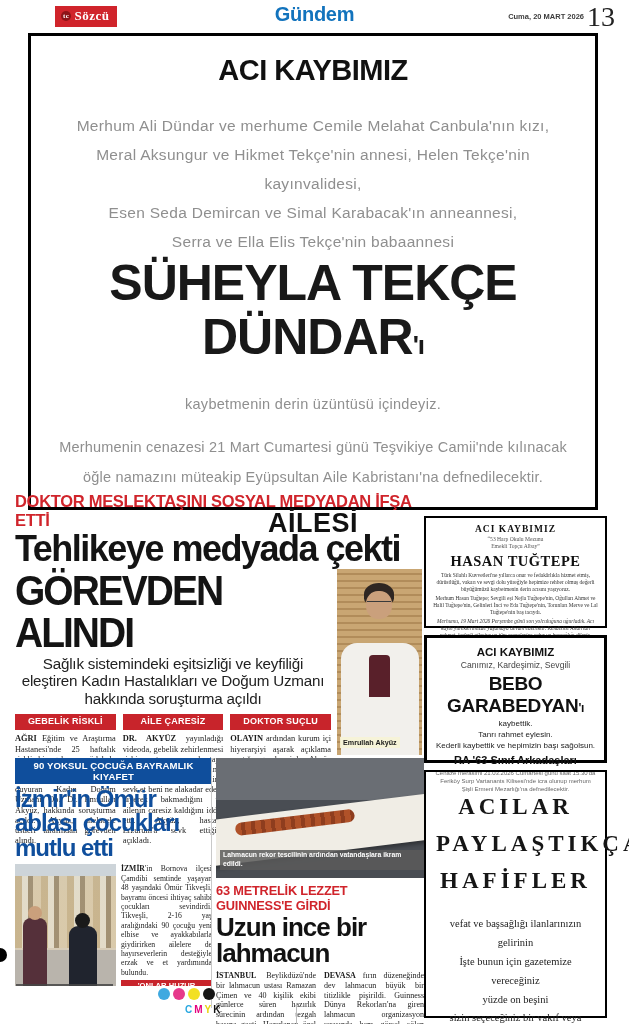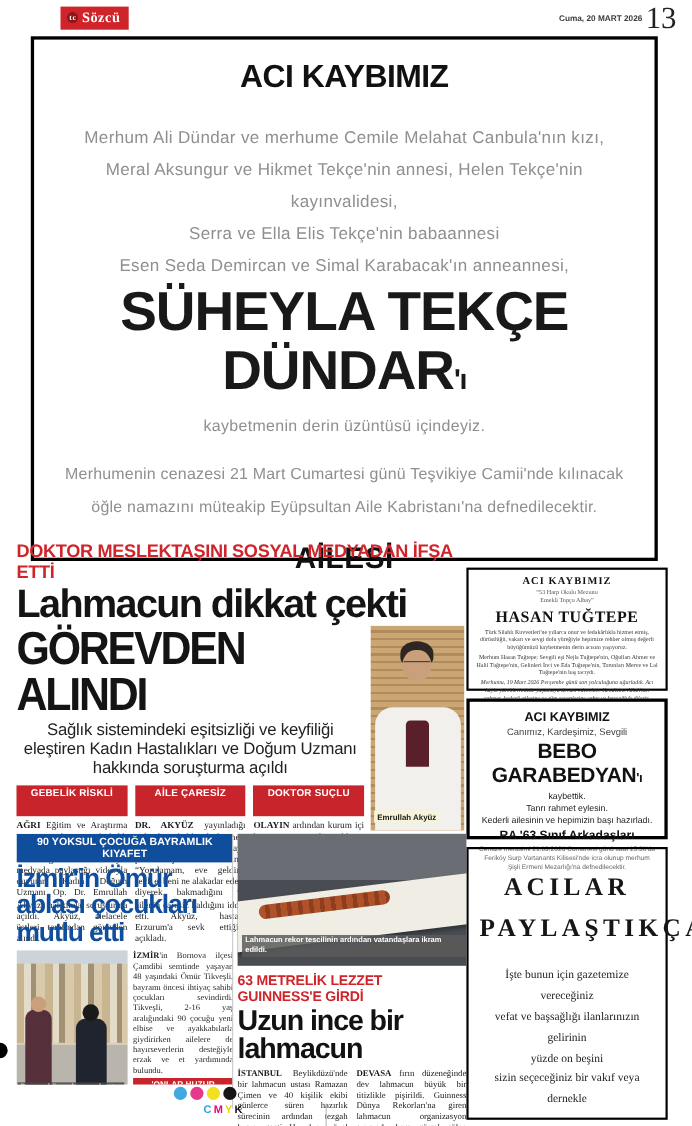--- a/index.html
+++ b/index.html
@@ -18,36 +18,36 @@
   .pagenum { position:absolute; right:14px; top:1px; font-family:"Liberation Serif", serif;
           font-size:28px; font-weight:normal; color:#222; }
 
   
   .main-obit { position:absolute; left:28px; top:33px; width:570px; height:477px;
           border:3px solid #000; background:#fff; text-align:center; padding:10px 18px; }
   .mo-title { font-size:29px; font-weight:bold; letter-spacing:-.5px; margin-top:8px; }
   .mo-lines { margin-top:24px; color:#8f8f8f; font-size:15.5px; line-height:29px; letter-spacing:.3px; }
   .mo-name { margin-top:0; font-size:50px; line-height:54px; font-weight:bold; letter-spacing:-1px; color:#191919; }
   .mo-name .suffix { font-size:26px; font-weight:bold; }
-  .mo-grief { margin-top:8px; color:#8f8f8f; font-size:14.5px; letter-spacing:.3px; }
+  .mo-grief { margin-top:24px; color:#8f8f8f; font-size:14.5px; letter-spacing:.3px; }
   .mo-funeral { margin-top:20px; color:#8f8f8f; font-size:14.5px; line-height:30px; letter-spacing:.2px; }
   .mo-sig { margin-top:16px; font-size:27px; font-weight:bold; letter-spacing:.5px; }
 
   
   .doctor { position:absolute; left:15px; top:492px; width:407px; }
   .kicker-red { color:#d0242b; font-weight:bold; font-size:16.5px; letter-spacing:-.3px; }
   .doc-h1 { font-size:36px; font-weight:bold; letter-spacing:-1.5px; line-height:1; margin-top:1px; color:#141414; }
   .doc-row { display:flex; margin-top:2px; gap:6px; }
   .doc-left { width:316px; }
   .doc-h2 { font-size:39px; font-weight:bold; letter-spacing:-2px; line-height:1; color:#141414; transform:scaleY(1.08); transform-origin:top left; }
   .doc-sub { margin-top:8px; font-size:15.2px; line-height:1.15; text-align:center; color:#222; letter-spacing:-.2px; }
   .doc-cols { display:flex; gap:7px; margin-top:7px; }
   .doc-col { flex:1; }
   .col-label { background:#c8242b; color:#fff; font-size:9px; font-weight:bold;
-          text-align:center; padding:2px 0 16px; letter-spacing:.2px; }
+          text-align:center; padding:2px 0 4px; letter-spacing:.2px; }
   .col-text { font-family:"Liberation Serif", serif; font-size:8.4px; line-height:1.21;
           text-align:justify; margin-top:4px; color:#1c1c1c; }
   .photo-doctor { position:relative; width:85px; height:186px; overflow:hidden;
           background:repeating-linear-gradient(0deg,#c9a673 0 5px,#b18c5a 5px 7px); }
   .d-hair { position:absolute; top:14px; left:27px; width:30px; height:22px; background:#2e2622; border-radius:50% 50% 30% 30%; }
   .d-head { position:absolute; top:22px; left:29px; width:26px; height:28px; background:#caa07c; border-radius:46%; }
   .d-glasses { position:absolute; top:32px; left:30px; width:24px; height:7px;
           border-top:1.5px solid #3a3a3a; }
   .d-coat { position:absolute; bottom:0; left:4px; width:78px; height:112px; background:#f2f0ec; border-radius:16px 16px 0 0; }
   .d-shirt { position:absolute; bottom:58px; left:32px; width:21px; height:42px; background:#59202a; border-radius:4px 4px 0 0; }
@@ -131,47 +131,48 @@
   b.lead { font-weight:bold; }
 </style>
 </head>
 <body>
 
 <header class="topbar">
   <div class="logo">
     <span class="tc">tc</span>
     <span>Sözcü</span>
   </div>
+  <div class="section-title">Gündem</div>
   <div class="dateline">Cuma, 20 MART 2026</div>
   <div class="pagenum">13</div>
 </header>
 
 <section class="main-obit">
   <div class="mo-title">ACI KAYBIMIZ</div>
   <div class="mo-lines">
     <div>Merhum Ali Dündar ve merhume Cemile Melahat Canbula'nın kızı,</div>
     <div>Meral Aksungur ve Hikmet Tekçe'nin annesi, Helen Tekçe'nin kayınvalidesi,</div>
+    <div>Esen Seda Demircan ve Simal Karabacak'ın anneannesi,</div>
     <div>Serra ve Ella Elis Tekçe'nin babaannesi</div>
-    <div>Esen Seda Demircan ve Simal Karabacak'ın anneannesi,</div>
   </div>
   <div class="mo-name">
     <div>SÜHEYLA TEKÇE</div>
     <div><span>DÜNDAR</span><span class="suffix">'ı</span></div>
   </div>
   <div class="mo-grief">kaybetmenin derin üzüntüsü içindeyiz.</div>
   <div class="mo-funeral">
     <div>Merhumenin cenazesi 21 Mart Cumartesi günü Teşvikiye Camii'nde kılınacak</div>
     <div>öğle namazını müteakip Eyüpsultan Aile Kabristanı'na defnedilecektir.</div>
   </div>
   <div class="mo-sig">AİLESİ</div>
 </section>
 
 <section class="doctor">
   <div class="kicker-red">DOKTOR MESLEKTAŞINI SOSYAL MEDYADAN İFŞA ETTİ</div>
-  <div class="doc-h1">Lahmacun dikkat çekti</div>
+  <div class="doc-h1">Tehlikeye medyada çekti</div>
   <div class="doc-row">
     <div class="doc-left">
       <div class="doc-h2">GÖREVDEN ALINDI</div>
       <div class="doc-sub">Sağlık sistemindeki eşitsizliği ve keyfiliği eleştiren Kadın Hastalıkları ve Doğum Uzmanı hakkında soruşturma açıldı</div>
       <div class="doc-cols">
         <div class="doc-col">
           <div class="col-label">GEBELİK RİSKLİ</div>
           <p class="col-text"><b class="lead">AĞRI</b> <span>Eğitim ve Araştırma Hastanesi'nde 25 haftalık riskli bir gebeye müdahale edilmediği iddiasını sosyal medyada paylaştığı videoyla duyuran Kadın Doğum Uzmanı Op. Dr. Emrullah Akyüz, hakkında soruşturma açıldı. Akyüz, alelacele üstleri tarafından görevden alındı.</span></p>
         </div>
         <div class="doc-col">
@@ -209,33 +210,34 @@
     <p class="p it">Merhumu, 19 Mart 2026 Perşembe günü son yolculuğuna uğurladık. Acı kaybı yüreklerimizde yaşamaya devam edecektir. Kendisine Allah'tan rahmet, kederli ailesine ve tüm sevenlerine sabır ve başsağlığı dileriz.</p>
     <div class="sig">TUĞTEPE AİLESİ</div>
   </div>
 
   <div class="obit-box ob2">
     <div class="t">ACI KAYBIMIZ</div>
     <div class="sub">Canımız, Kardeşimiz, Sevgili</div>
     <div class="nm"><span>BEBO GARABEDYAN</span><span class="suffix">'ı</span></div>
     <div class="l">kaybettik.</div>
     <div class="l">Tanrı rahmet eylesin.</div>
-    <div class="l">Kederli ailesinin ve hepimizin başı hazırladı.</div>
+    <div class="l">Kederli kaybettik ve hepimizin başı sağolsun.</div>
     <div class="sig">RA '63 Sınıf Arkadaşları</div>
     <div class="foot">Cenaze merasimi 21.03.2026 Cumartesi günü saat 15.30'da Feriköy Surp Vartanants Kilisesi'nde icra olunup merhum Şişli Ermeni Mezarlığı'na defnedilecektir.</div>
   </div>
 
   <div class="ad-box">
     <div class="ad-title">
       <div>ACILAR</div>
       <div>PAYLAŞTIKÇA</div>
+      <div>HAFİFLER</div>
     </div>
     <div class="ad-body">
+      <div>vefat ve başsağlığı ilanlarınızın gelirinin</div>
       <div>İşte bunun için gazetemize vereceğiniz</div>
-      <div>vefat ve başsağlığı ilanlarınızın gelirinin</div>
       <div>yüzde on beşini</div>
       <div>sizin seçeceğiniz bir vakıf veya dernekle</div>
 
     </div>
 
   </div>
 </aside>
 
 <section class="izmir">
   <div class="kicker-blue">90 YOKSUL ÇOCUĞA BAYRAMLIK KIYAFET</div>

